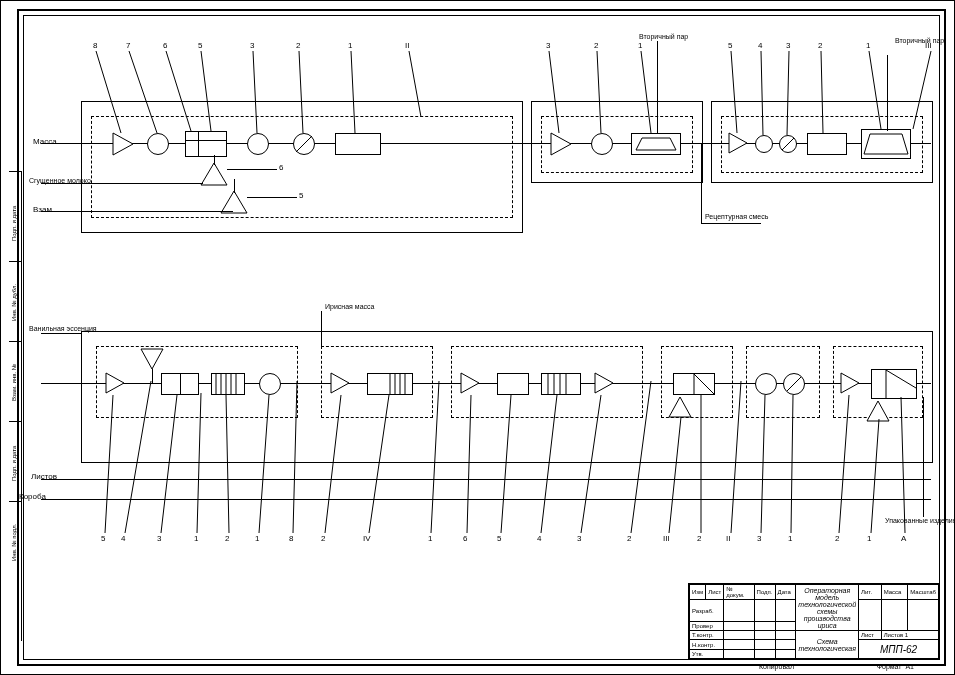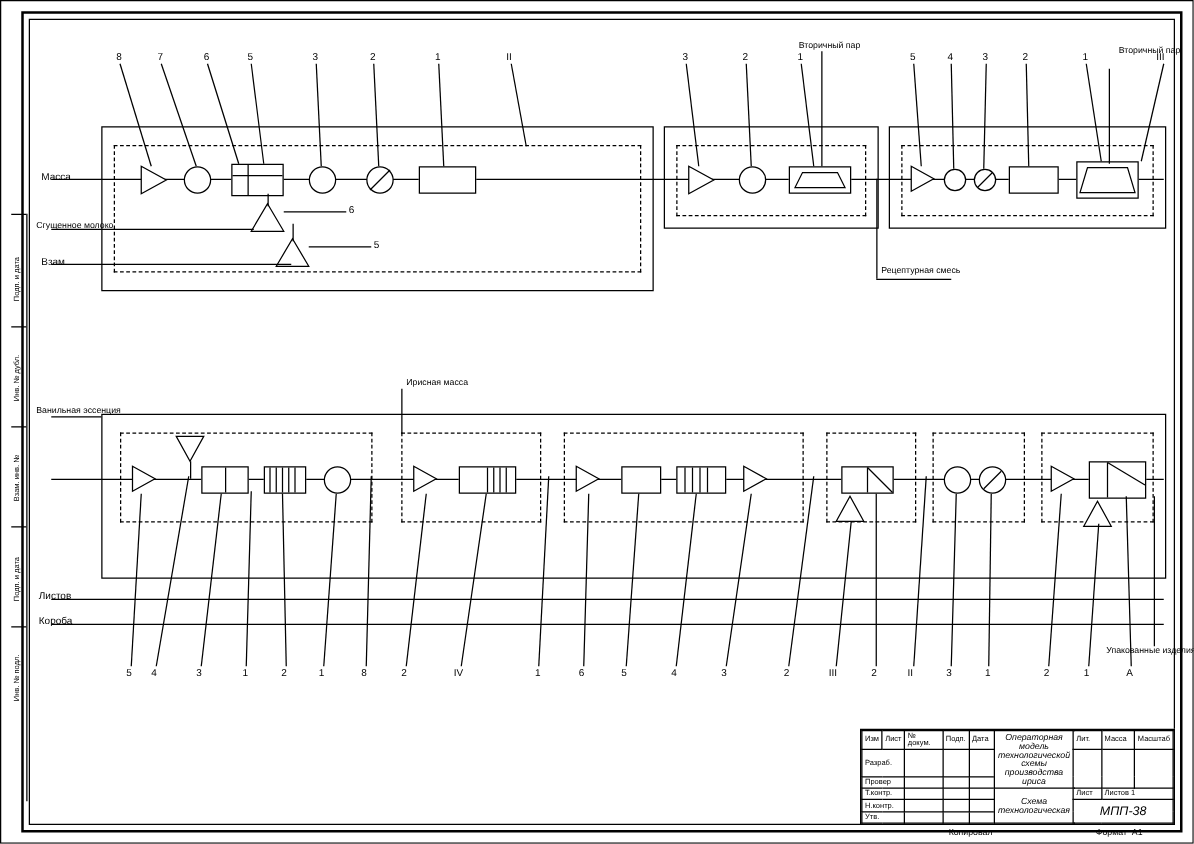--- a/index.html
+++ b/index.html
@@ -259,21 +259,21 @@
 
   <div class="leader" style="left:320px;top:310px;height:36px"></div>
   <span class="lbl ll" style="left:324px;top:302px">Ирисная масса</span>
 
   <span class="lbl ll" style="left:28px;top:324px">Ванильная эссенция</span>
   <div class="hleader" style="left:40px;top:332px;width:40px"></div>
 
   <div class="hleader" style="left:40px;top:478px;width:890px"></div>
   <span class="lbl" style="left:30px;top:471px">Листов</span>
   <div class="hleader" style="left:40px;top:498px;width:890px"></div>
-  <span class="lbl" style="left:30px;top:491px">Короба</span>
+  <span class="lbl" style="left:18px;top:491px">Короба</span>
 
   <div class="leader" style="left:922px;top:396px;height:120px"></div>
   <span class="lbl ll" style="left:884px;top:516px">Упакованные изделия</span>
 
   <svg style="left:0;top:380px;width:955px;height:170px">
     <g stroke="#000" stroke-width="1" fill="none">
       <line x1="104" y1="152" x2="112" y2="14"></line>
         <line x1="124" y1="152" x2="150" y2="0"></line>
       <line x1="160" y1="152" x2="176" y2="14"></line>
         <line x1="196" y1="152" x2="200" y2="12"></line>
@@ -362,21 +362,21 @@
             <td></td>
         <td rowspan="3" colspan="3" style="text-align:center;font-style:italic;font-size:7px">Схема технологическая</td>
         <td>Лист</td>
         <td colspan="2"><span>Листов</span> <span>1</span></td>
       </tr>
       <tr style="height:8px">
         <td colspan="2">Н.контр.</td>
             <td></td>
             <td></td>
             <td></td>
-        <td rowspan="2" colspan="3" style="text-align:center;font-style:italic;font-size:10px">МПП-38</td>
+        <td rowspan="2" colspan="3" style="text-align:center;font-style:italic;font-size:10px">МПП-62</td>
       </tr>
       <tr style="height:8px">
         <td colspan="2">Утв.</td>
             <td></td>
             <td></td>
             <td></td>
       </tr>
     </tbody>
       </table>
   </div>

